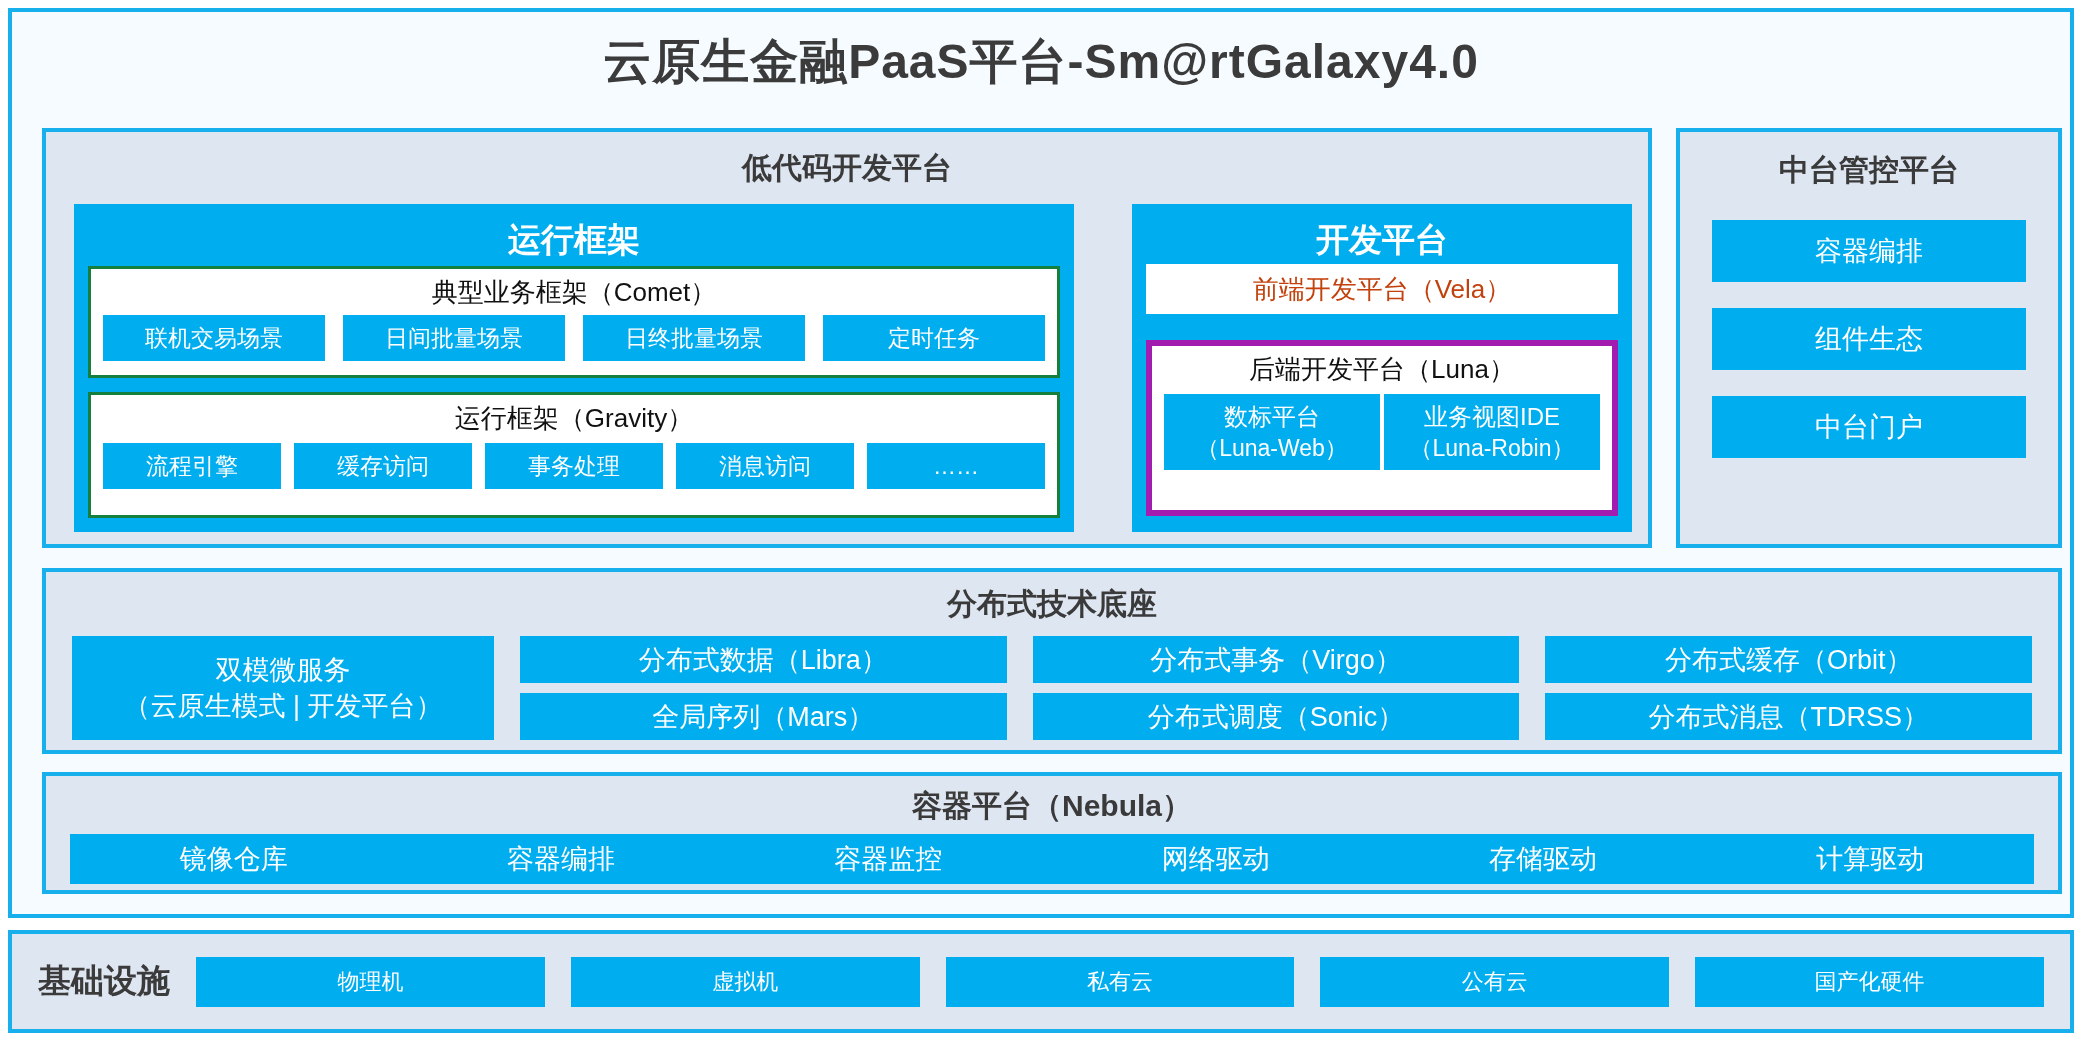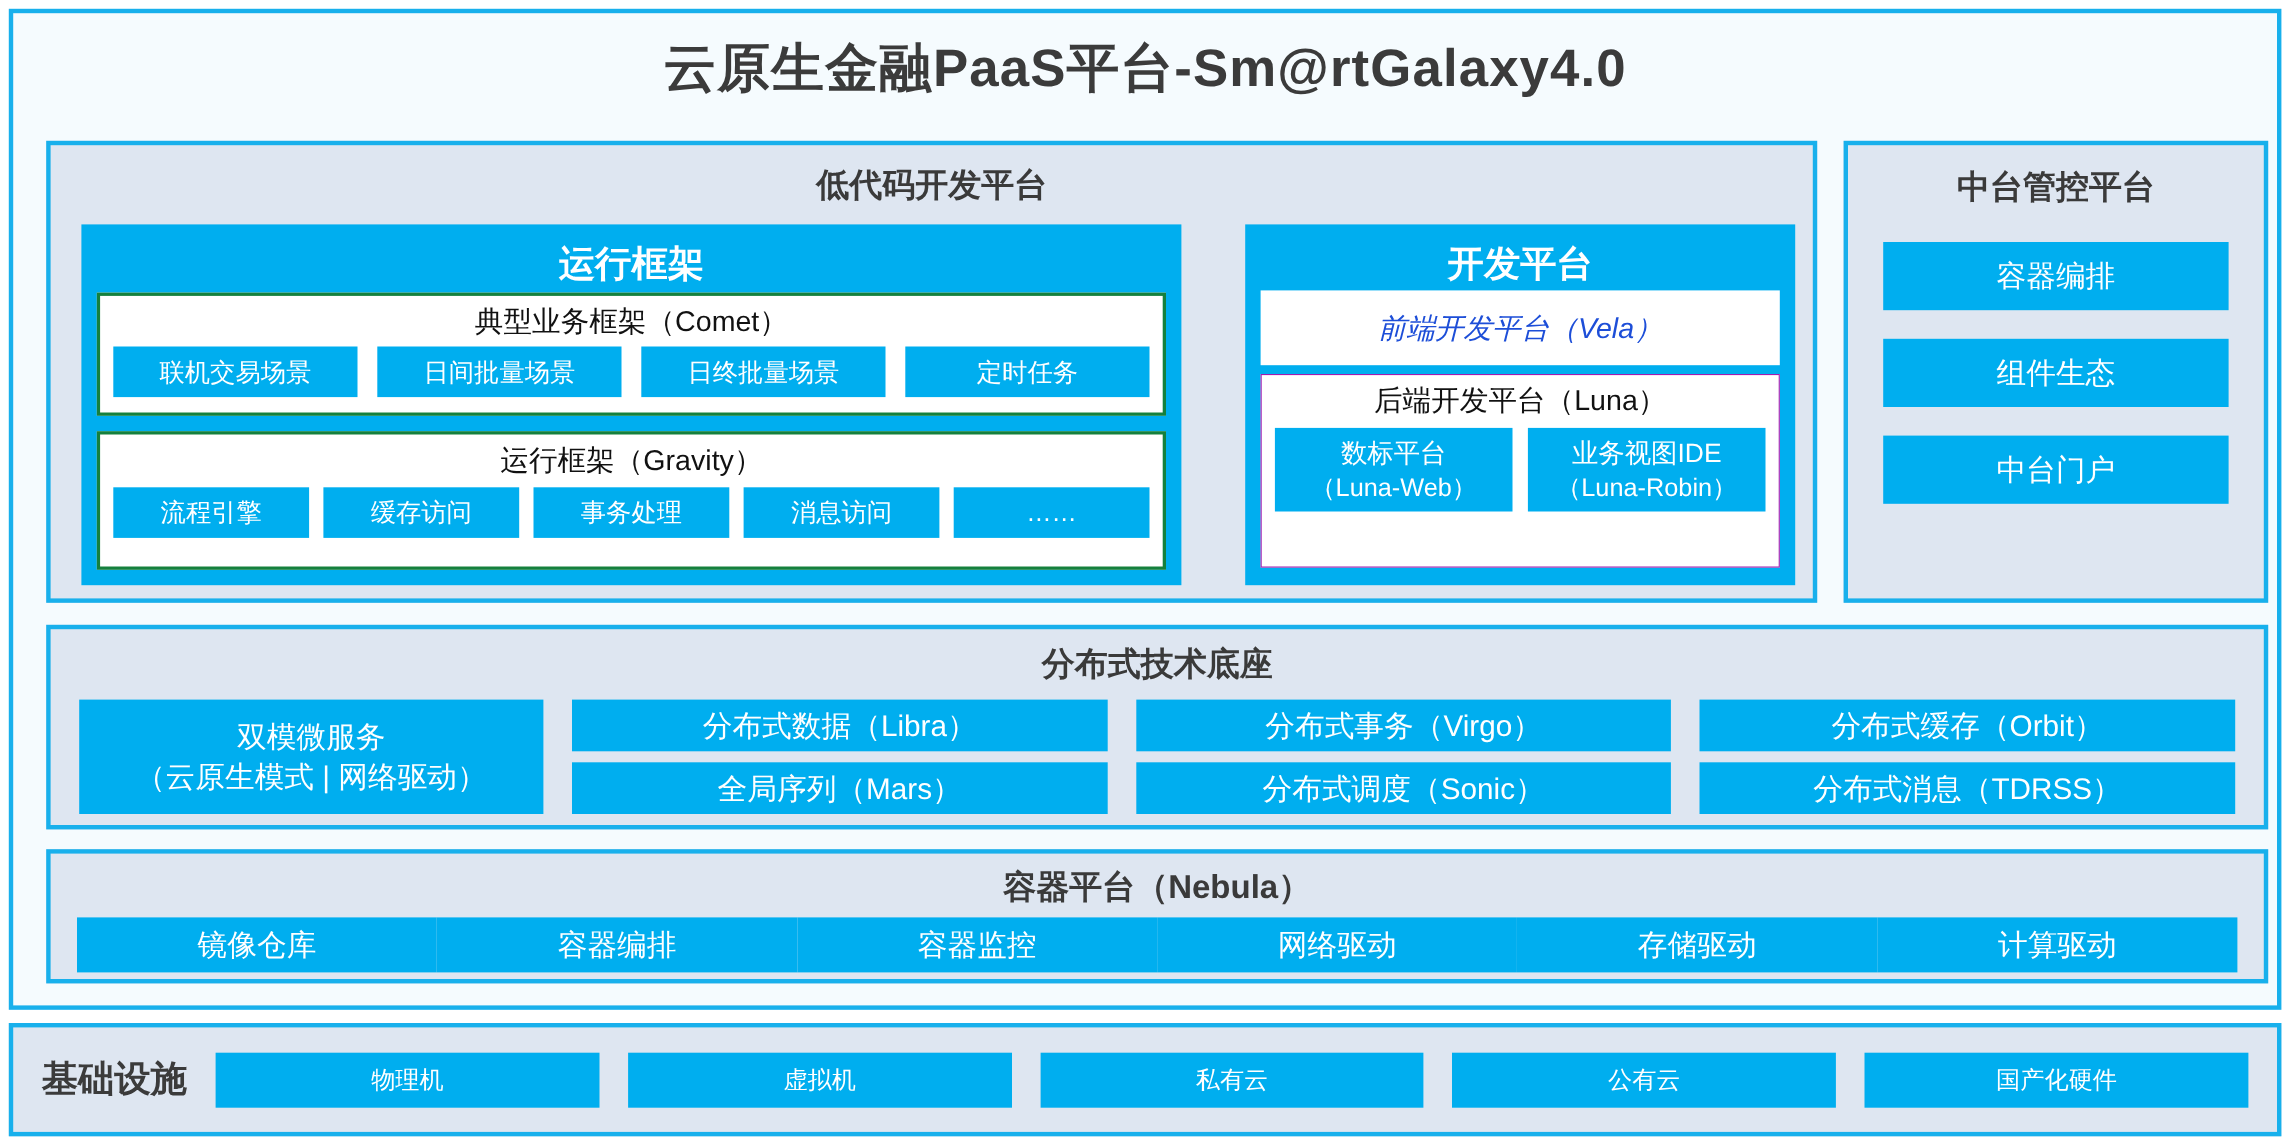--- a/index.html
+++ b/index.html
@@ -124,31 +124,30 @@
     left: 1086px;
     top: 72px;
     width: 500px;
     height: 328px;
     background: #00AEEF;
     box-sizing: border-box;
   }
   #dev-hdr { margin-top: 14px; }
   #vela-card {
     position: absolute;
-    left: 14px; top: 60px; width: 472px; height: 68px;
+    left: 14px; top: 60px; width: 472px; height: 50px;
     background: #fff;
     display: flex; align-items: center; justify-content: center;
-    font-size: 26px; color:#1d4ed8;
-    box-sizing: border-box;
-    font-style: italic;
+    font-size: 26px; color:#c2410c;
+    box-sizing: border-box;
   }
   #luna-card {
     position: absolute;
     left: 14px; top: 136px; width: 472px; height: 176px;
-    background: #fff; border: 1px solid #a21caf;
+    background: #fff; border: 6px solid #a21caf;
     box-sizing: border-box;
   }
   #luna-chips {
     position: absolute;
     top: 48px; left: 0; right: 0;
     display: flex; justify-content: space-between;
     padding: 0 12px; box-sizing: border-box;
   }
   #luna-chips .chip {
     width: 216px; height: 76px; flex-direction: column; font-size: 24px;
@@ -294,21 +293,21 @@
         <div class="chip">中台门户</div>
       </div>
     </div>
 
     <div id="techbase-panel" class="panel">
       <div id="techbase-title" class="panel-title">分布式技术底座</div>
       <div id="techbase-grid">
 
         <div id="dualmode-chip" class="chip">
           <span>双模微服务</span>
-          <span>（云原生模式 | 网络驱动）</span>
+          <span>（云原生模式 | 开发平台）</span>
         </div>
 
         <div class="tb-col">
           <div class="chip">分布式数据（Libra）</div>
           <div class="chip">全局序列（Mars）</div>
         </div>
 
         <div class="tb-col">
           <div class="chip">分布式事务（Virgo）</div>
           <div class="chip">分布式调度（Sonic）</div>

